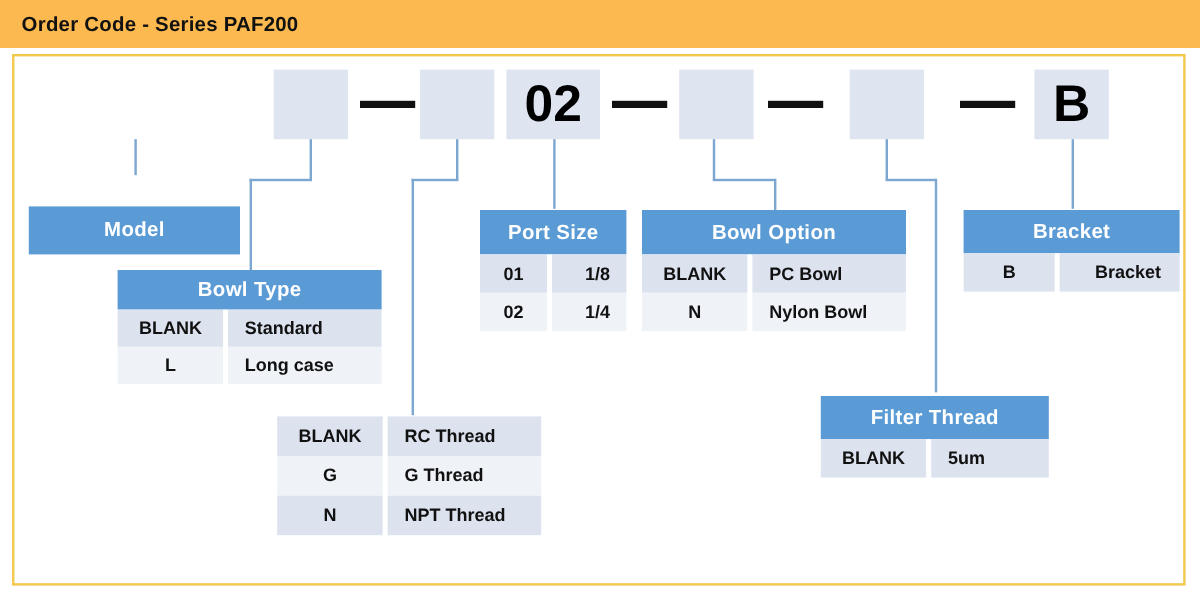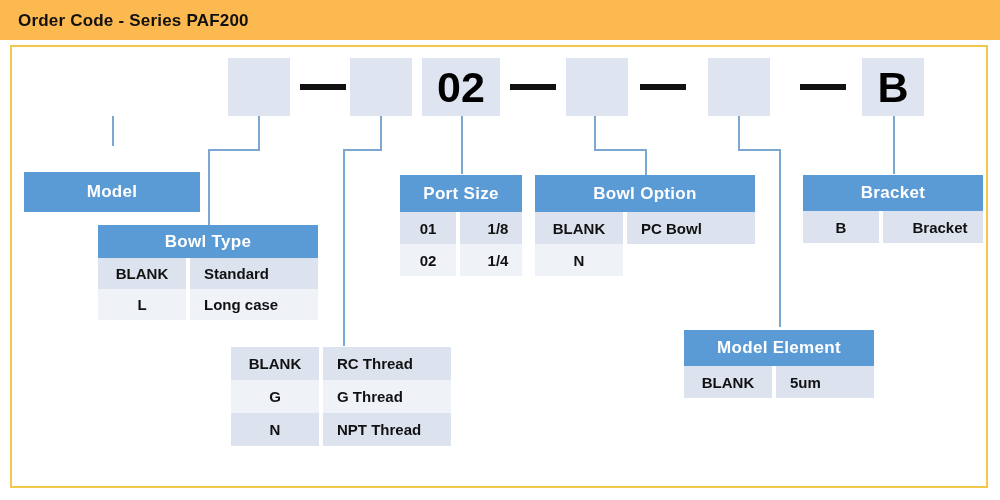--- a/index.html
+++ b/index.html
@@ -171,25 +171,26 @@
   <div class="tbl" style="left:535px;top:175px;">
     <div class="tbl-head" style="width:220px;height:37px;">Bowl Option</div>
     <div class="tbl-row r-odd">
       <div class="cell code" style="width:88px;height:32px;">BLANK</div>
       <div class="cell gap"></div>
       <div class="cell desc" style="width:128px;height:32px;">PC Bowl</div>
     </div>
     <div class="tbl-row r-even">
       <div class="cell code" style="width:88px;height:32px;">N</div>
       <div class="cell gap"></div>
+      <div class="cell desc" style="width:128px;height:32px;">Nylon Bowl</div>
     </div>
   </div>
 
   <div class="tbl" style="left:684px;top:330px;">
-    <div class="tbl-head" style="width:190px;height:36px;">Model Element</div>
+    <div class="tbl-head" style="width:190px;height:36px;">Filter Thread</div>
     <div class="tbl-row r-odd">
       <div class="cell code" style="width:88px;height:32px;">BLANK</div>
       <div class="cell gap"></div>
       <div class="cell desc" style="width:98px;height:32px;">5um</div>
     </div>
   </div>
 
   <div class="tbl" style="left:803px;top:175px;">
     <div class="tbl-head" style="width:180px;height:36px;">Bracket</div>
     <div class="tbl-row r-odd">

